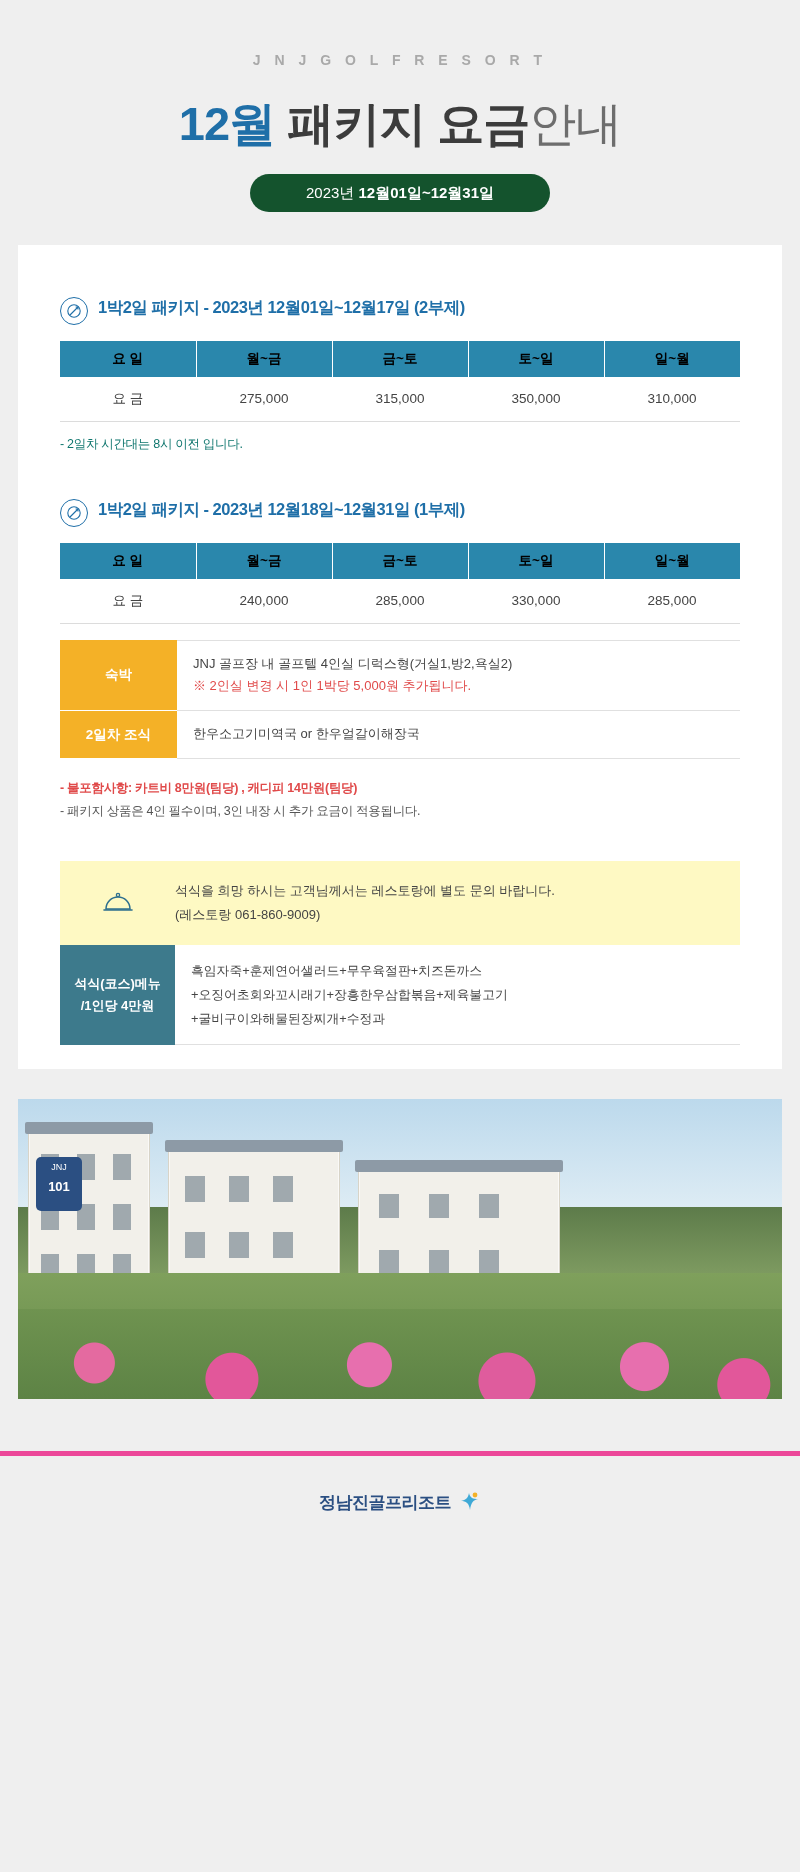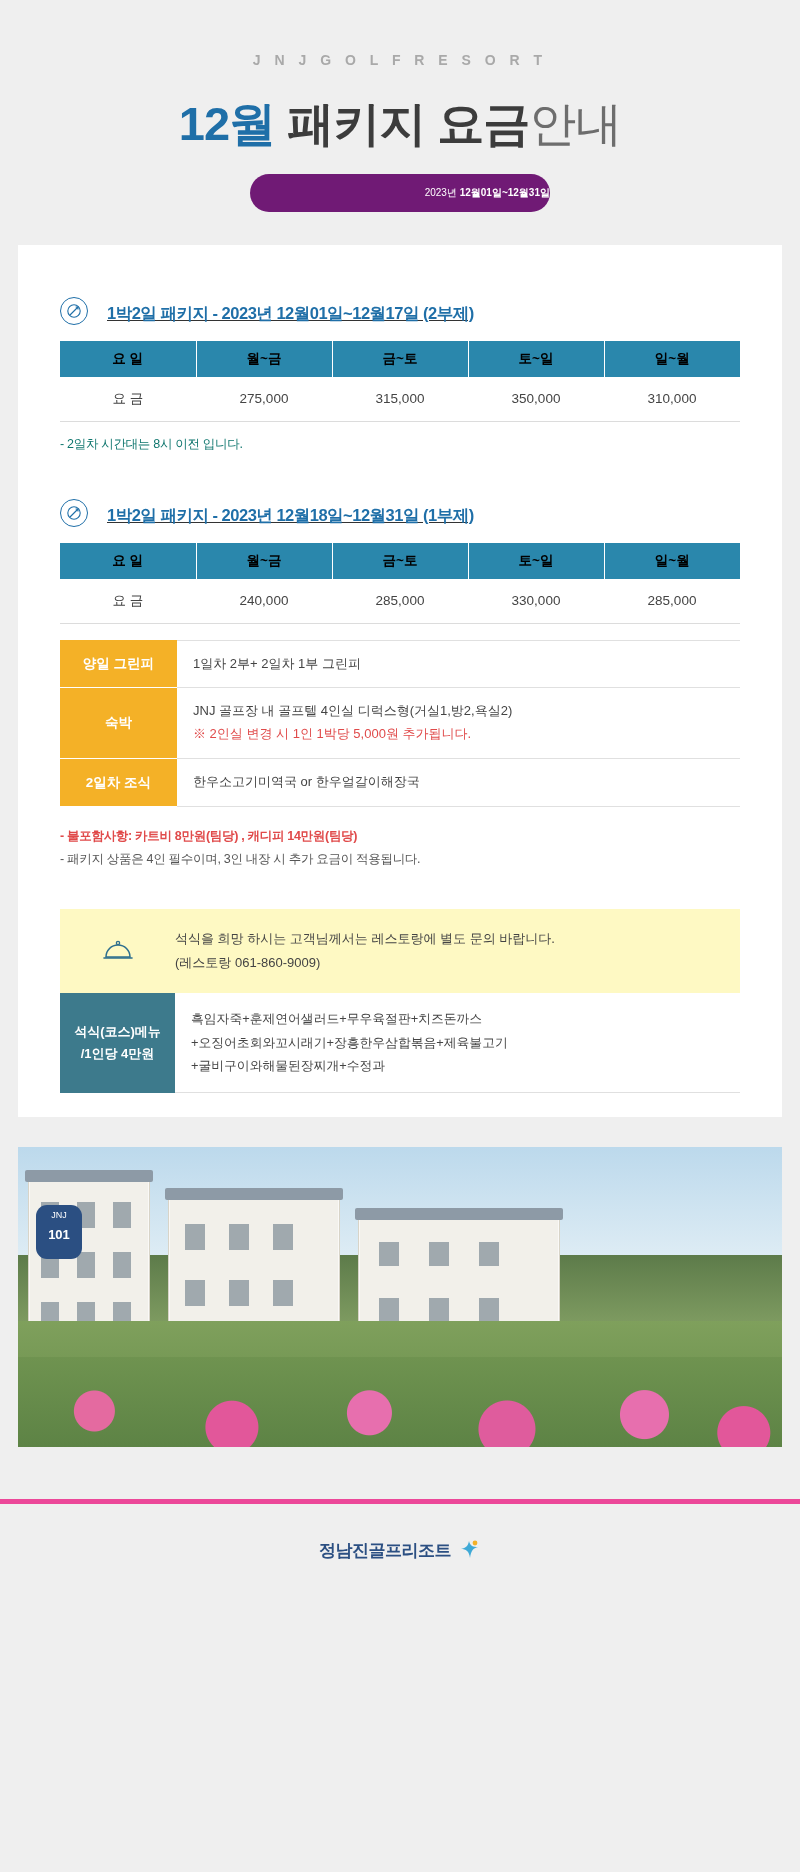--- a/index.html
+++ b/index.html
@@ -49,25 +49,24 @@
   .title .dark-light {
     color: #6d6d6d;
     font-weight: 400;
   }
   .date-pill {
     margin: 24px auto 0;
     width: 300px;
     height: 38px;
     line-height: 38px;
     border-radius: 19px;
-    background: #701a75;
+    background: #14532d;
     color: #ffffff;
-    font-size: 10px;
+    font-size: 15px;
     font-weight: 600;
-    text-align: right;
   }
   .date-pill .strong {
     color: #ffffff;
     font-weight: 700;
   }
   .date-pill .thin {
     font-weight: 400;
   }
 
   
@@ -76,24 +75,23 @@
     background: #ffffff;
     padding: 0 0 24px 0;
   }
   .inner {
     padding: 0 42px;
   }
 
   
   .sec-head {
     display: flex;
-    align-items: flex-end;
-    gap: 19px;
+    align-items: flex-start;
+    gap: 10px;
     padding-top: 46px;
-    text-decoration: underline;
   }
   .sec-head.first { padding-top: 52px; }
   .badge-icon {
     width: 26px;
     height: 26px;
     border-radius: 50%;
     border: 1.6px solid #1f6fa8;
     display: inline-flex;
     align-items: center;
     justify-content: center;
@@ -271,21 +269,21 @@
       radial-gradient(circle at 64% 80%, #df5c9d 0 28px, transparent 29px),
       radial-gradient(circle at 82% 64%, #e76fae 0 24px, transparent 25px),
       radial-gradient(circle at 95% 84%, #e2579a 0 26px, transparent 27px),
       linear-gradient(#6f9350, #5d8345);
   }
   .sign {
     position: absolute;
     left: 18px; top: 58px;
     width: 46px; height: 54px;
     background: #2b4f82;
-    border-radius: 11px;
+    border-radius: 5px;
     color: #fff;
     font-size: 9px;
     text-align: center;
     line-height: 1.4;
     padding-top: 4px;
     box-sizing: border-box;
   }
   .sign .num { font-size: 13px; font-weight: 700; display: block; margin-top: 4px; }
 
   
@@ -387,24 +385,20 @@
             <td>285,000</td>
             <td>330,000</td>
             <td>285,000</td>
           </tr>
         </tbody>
       </table>
 
 
       <table class="include">
         <tbody>
-          <tr>
-            <td class="k">양일 그린피</td>
-            <td class="v">1일차 2부+ 2일차 1부 그린피</td>
-          </tr>
           <tr>
             <td class="k">숙박</td>
             <td class="v">
               <span>JNJ 골프장 내 골프텔 4인실 디럭스형(거실1,방2,욕실2)</span>
               <span class="v-red">※ 2인실 변경 시 1인 1박당 5,000원 추가됩니다.</span>
             </td>
           </tr>
           <tr>
             <td class="k">2일차 조식</td>
             <td class="v">한우소고기미역국 or 한우얼갈이해장국</td>

